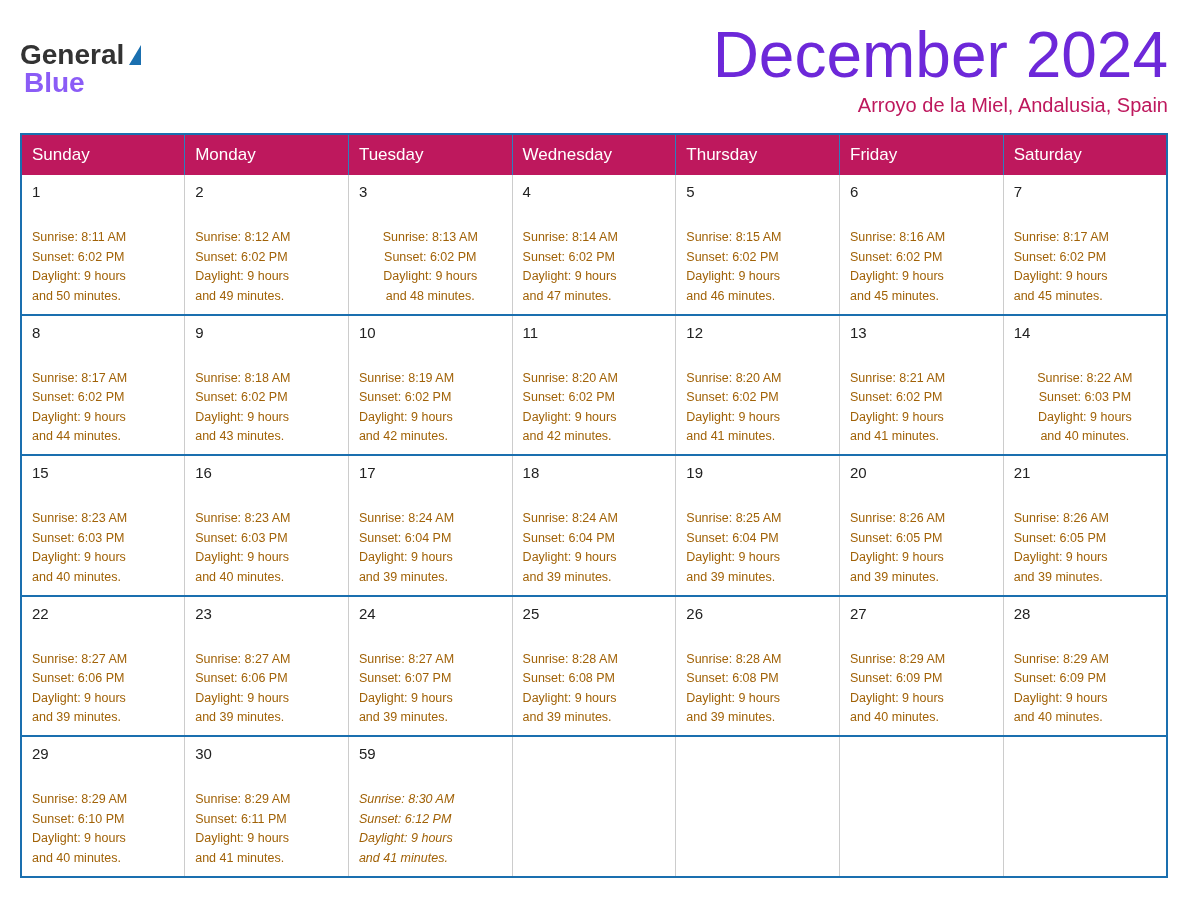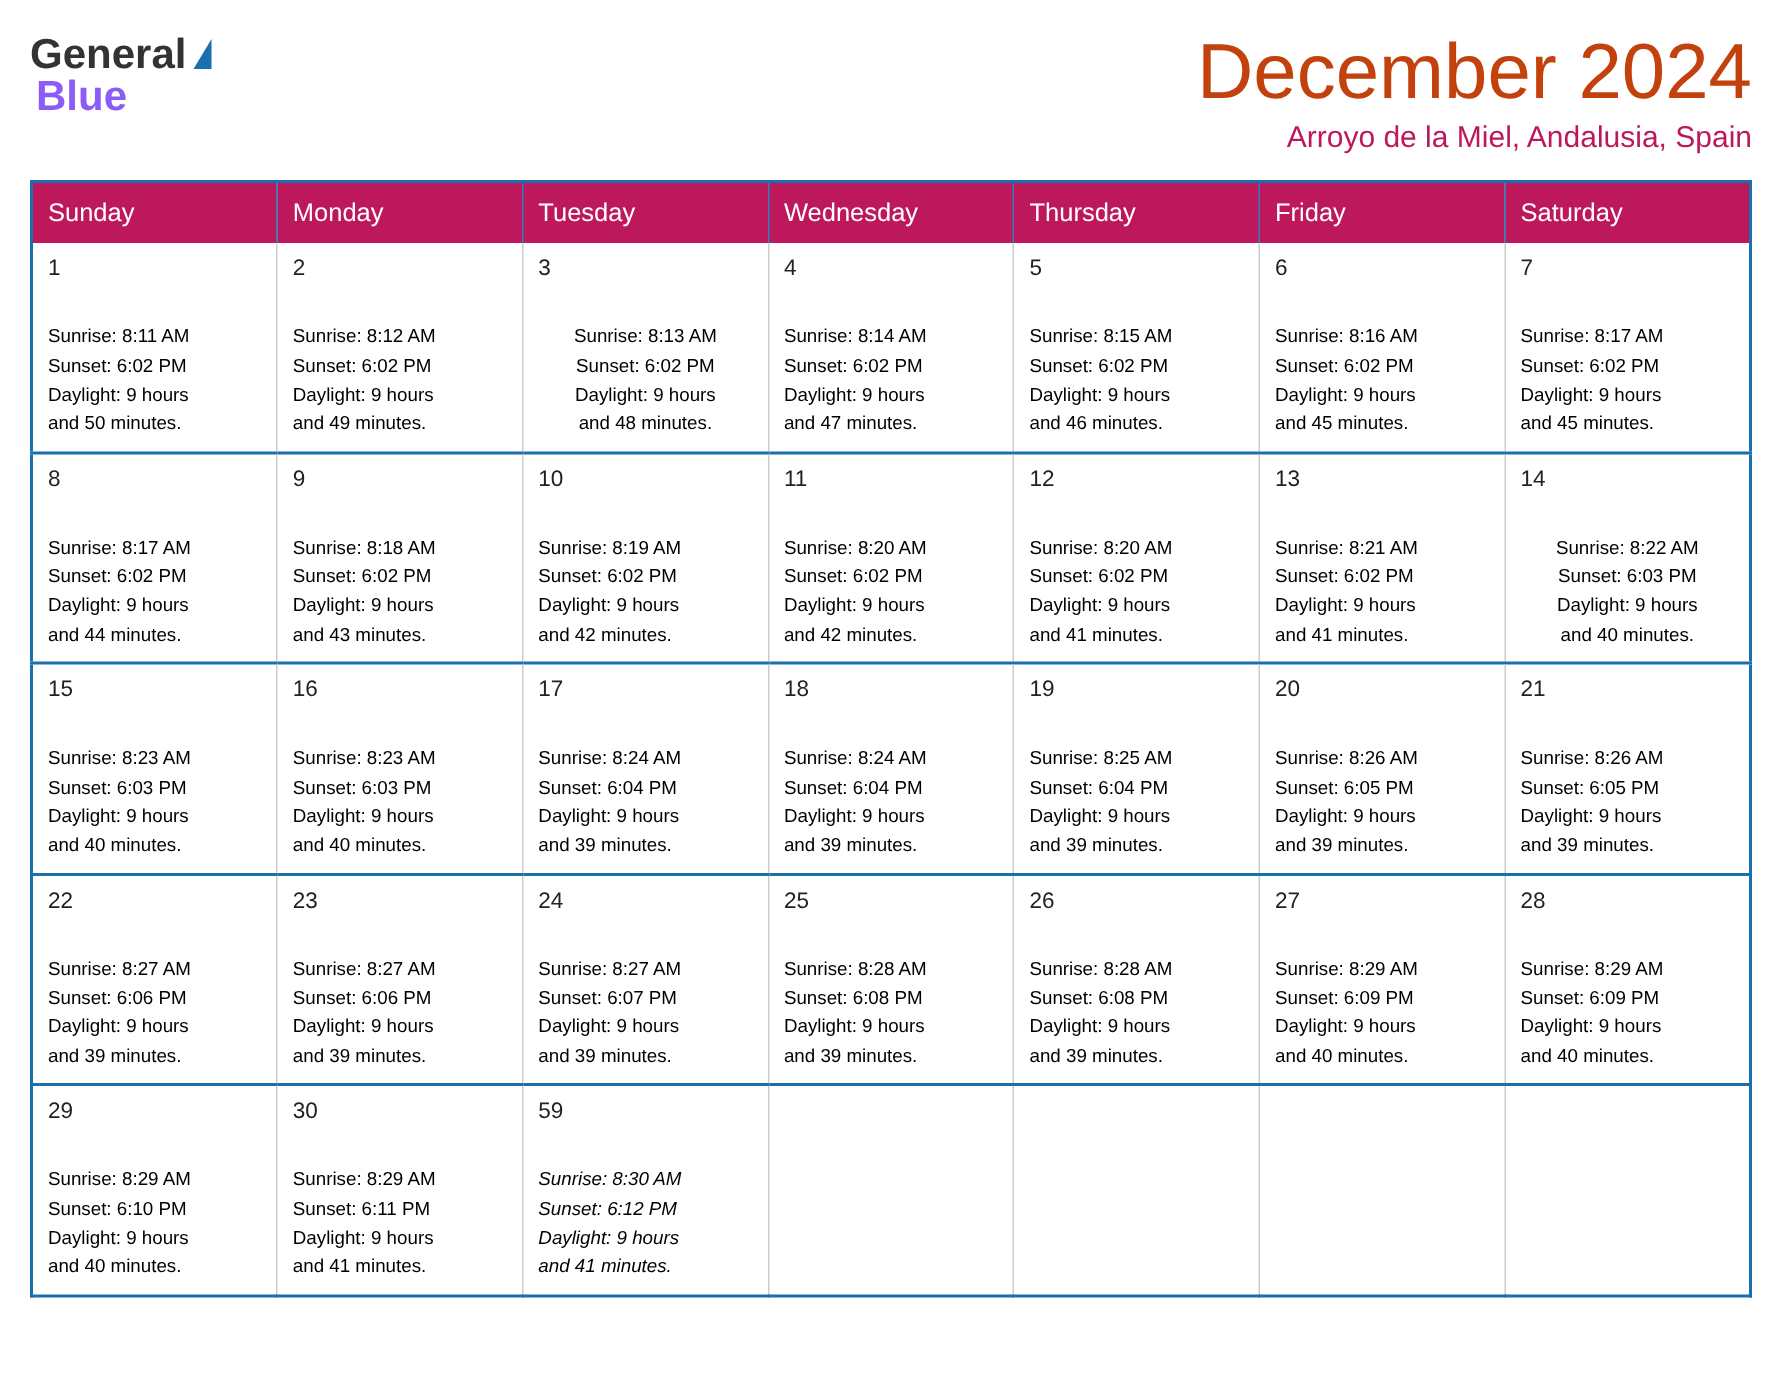--- a/index.html
+++ b/index.html
@@ -6,35 +6,35 @@
     body {
       font-family: Arial, sans-serif;
       background: #fff;
       padding: 20px;
       width: 1188px;
       min-height: 918px;
     }
     .header {
       display: flex;
       justify-content: space-between;
-      align-items: flex-start;
+      align-items: center;
       margin-bottom: 16px;
     }
     .logo {
       display: flex;
       flex-direction: column;
       align-items: flex-start;
     }
     .title-section {
       text-align: right;
     }
     .month-title {
-      font-size: 52px;
+      font-size: 64px;
       font-weight: normal;
-      color: #c2410c;
+      color: #6d28d9;
       line-height: 1.1;
     }
     .location {
       font-size: 20px;
       color: #be185d;
       margin-top: 4px;
     }
     .calendar {
       width: 100%;
       border-collapse: collapse;
@@ -70,21 +70,21 @@
     }
     .day-number {
       font-size: 15px;
       font-weight: normal;
       color: #222;
       margin-bottom: 4px;
     }
     .day-info {
       font-size: 12.5px;
       line-height: 1.55;
-      color: #000000;
+      color: #a16207;
       margin-top: 28px;
     }
     .empty-cell {
       background: #fff;
     }
   </style>
 </head>
 <body>
 
 <div class="header">

